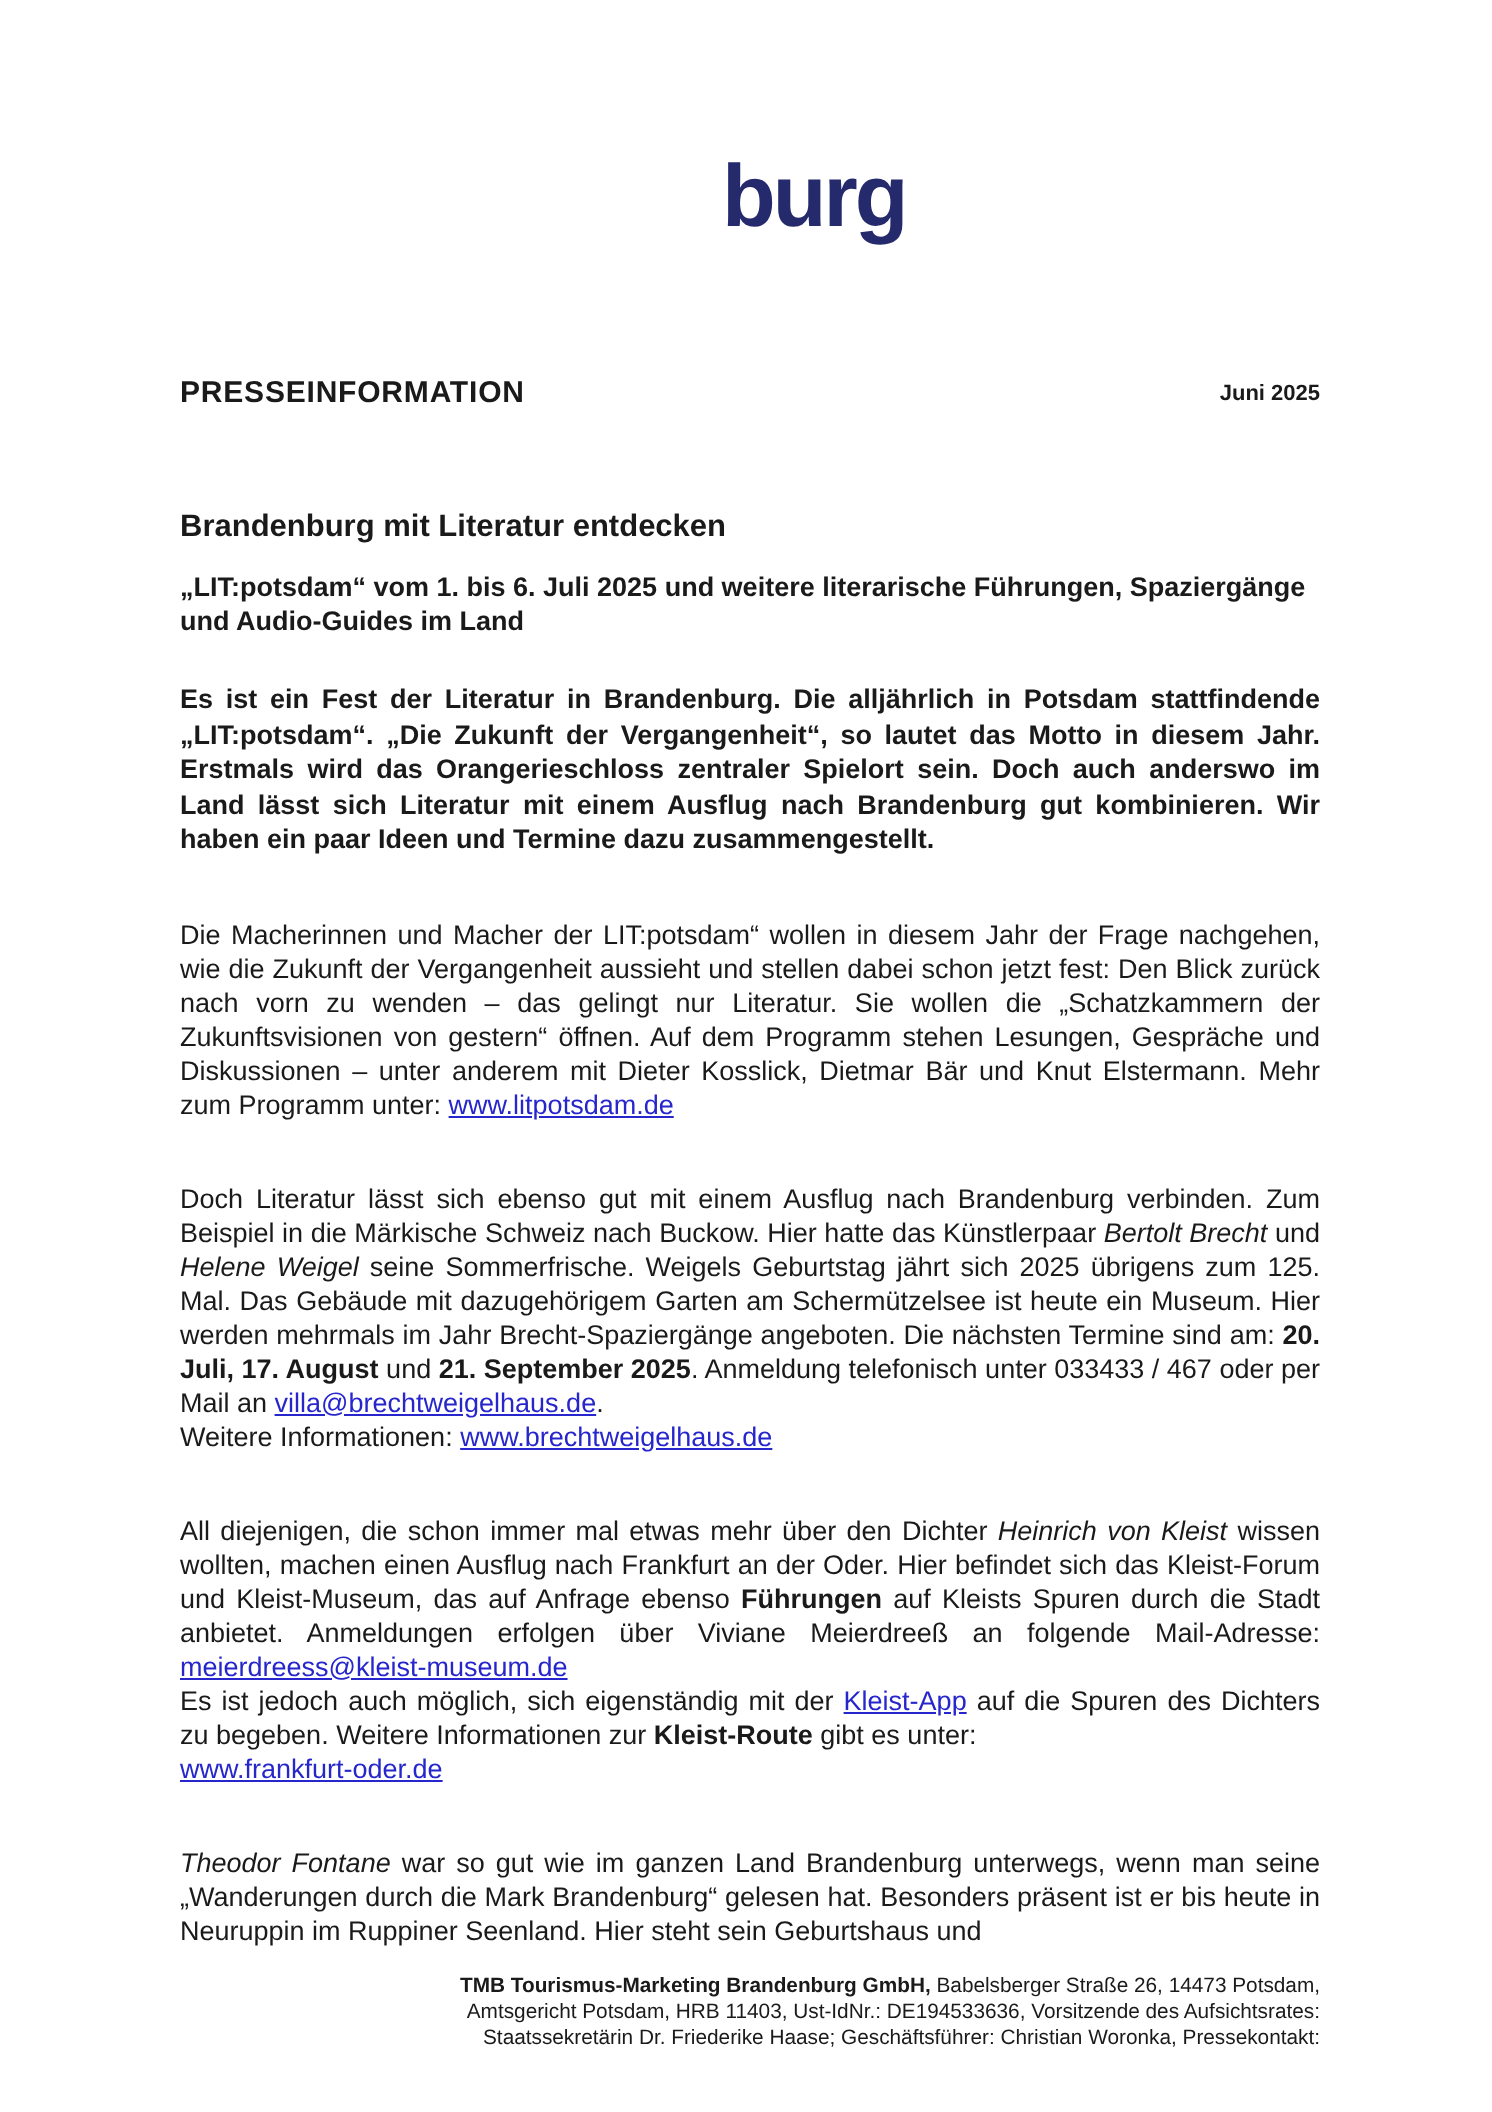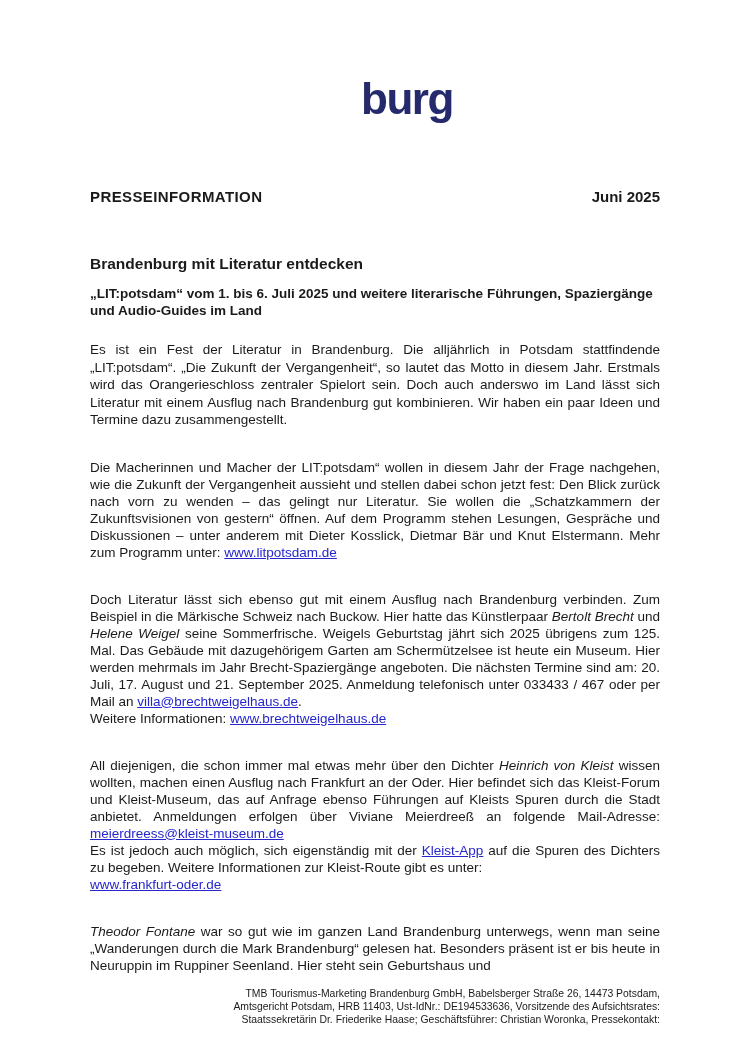--- a/index.html
+++ b/index.html
@@ -18,28 +18,28 @@
     font-weight: bold; font-size: 44px; letter-spacing: -1.5px; line-height: 1;
   }
   .logo span { position: absolute; white-space: nowrap; }
   .logo .l1 { left: 0;   top: 15px; }
   .logo .l2 { left: 103px; top: 0; }
   .logo .l3 { left: 85px;  top: 43px; }
 
   
   .press-row { display: flex; justify-content: space-between; align-items: center; margin-top: 68px; }
   .press-label { font-weight: bold; font-size: 15px; letter-spacing: 0.4px; }
-  .press-date  { font-weight: bold; font-size: 15px; }
+  .press-date  { font-weight: bold; font-size: 11px; }
 
   
   .title { margin-top: 50px; font-size: 15.5px; font-weight: bold; }
   .subtitle { margin-top: 12px; font-size: 13.5px; font-weight: bold; line-height: 17px; }
   .para { margin-top: 30px; font-size: 13.5px; line-height: 17px; text-align: justify; }
   .para.lead { font-weight: bold; line-height: 17.5px; margin-top: 22px; }
-  .run-bold { font-weight: normal; }
+  .run-bold { font-weight: bold; }
   .run-italic { font-style: italic; }
   a.run-link { color: var(--link-blue, #2626cc); text-decoration: underline; cursor: pointer; }
 
   
   .footer { margin-top: 13px; text-align: right; font-size: 10.4px; line-height: 13.4px; }
 </style>
 </head>
 <body>
 
 <div class="page">

